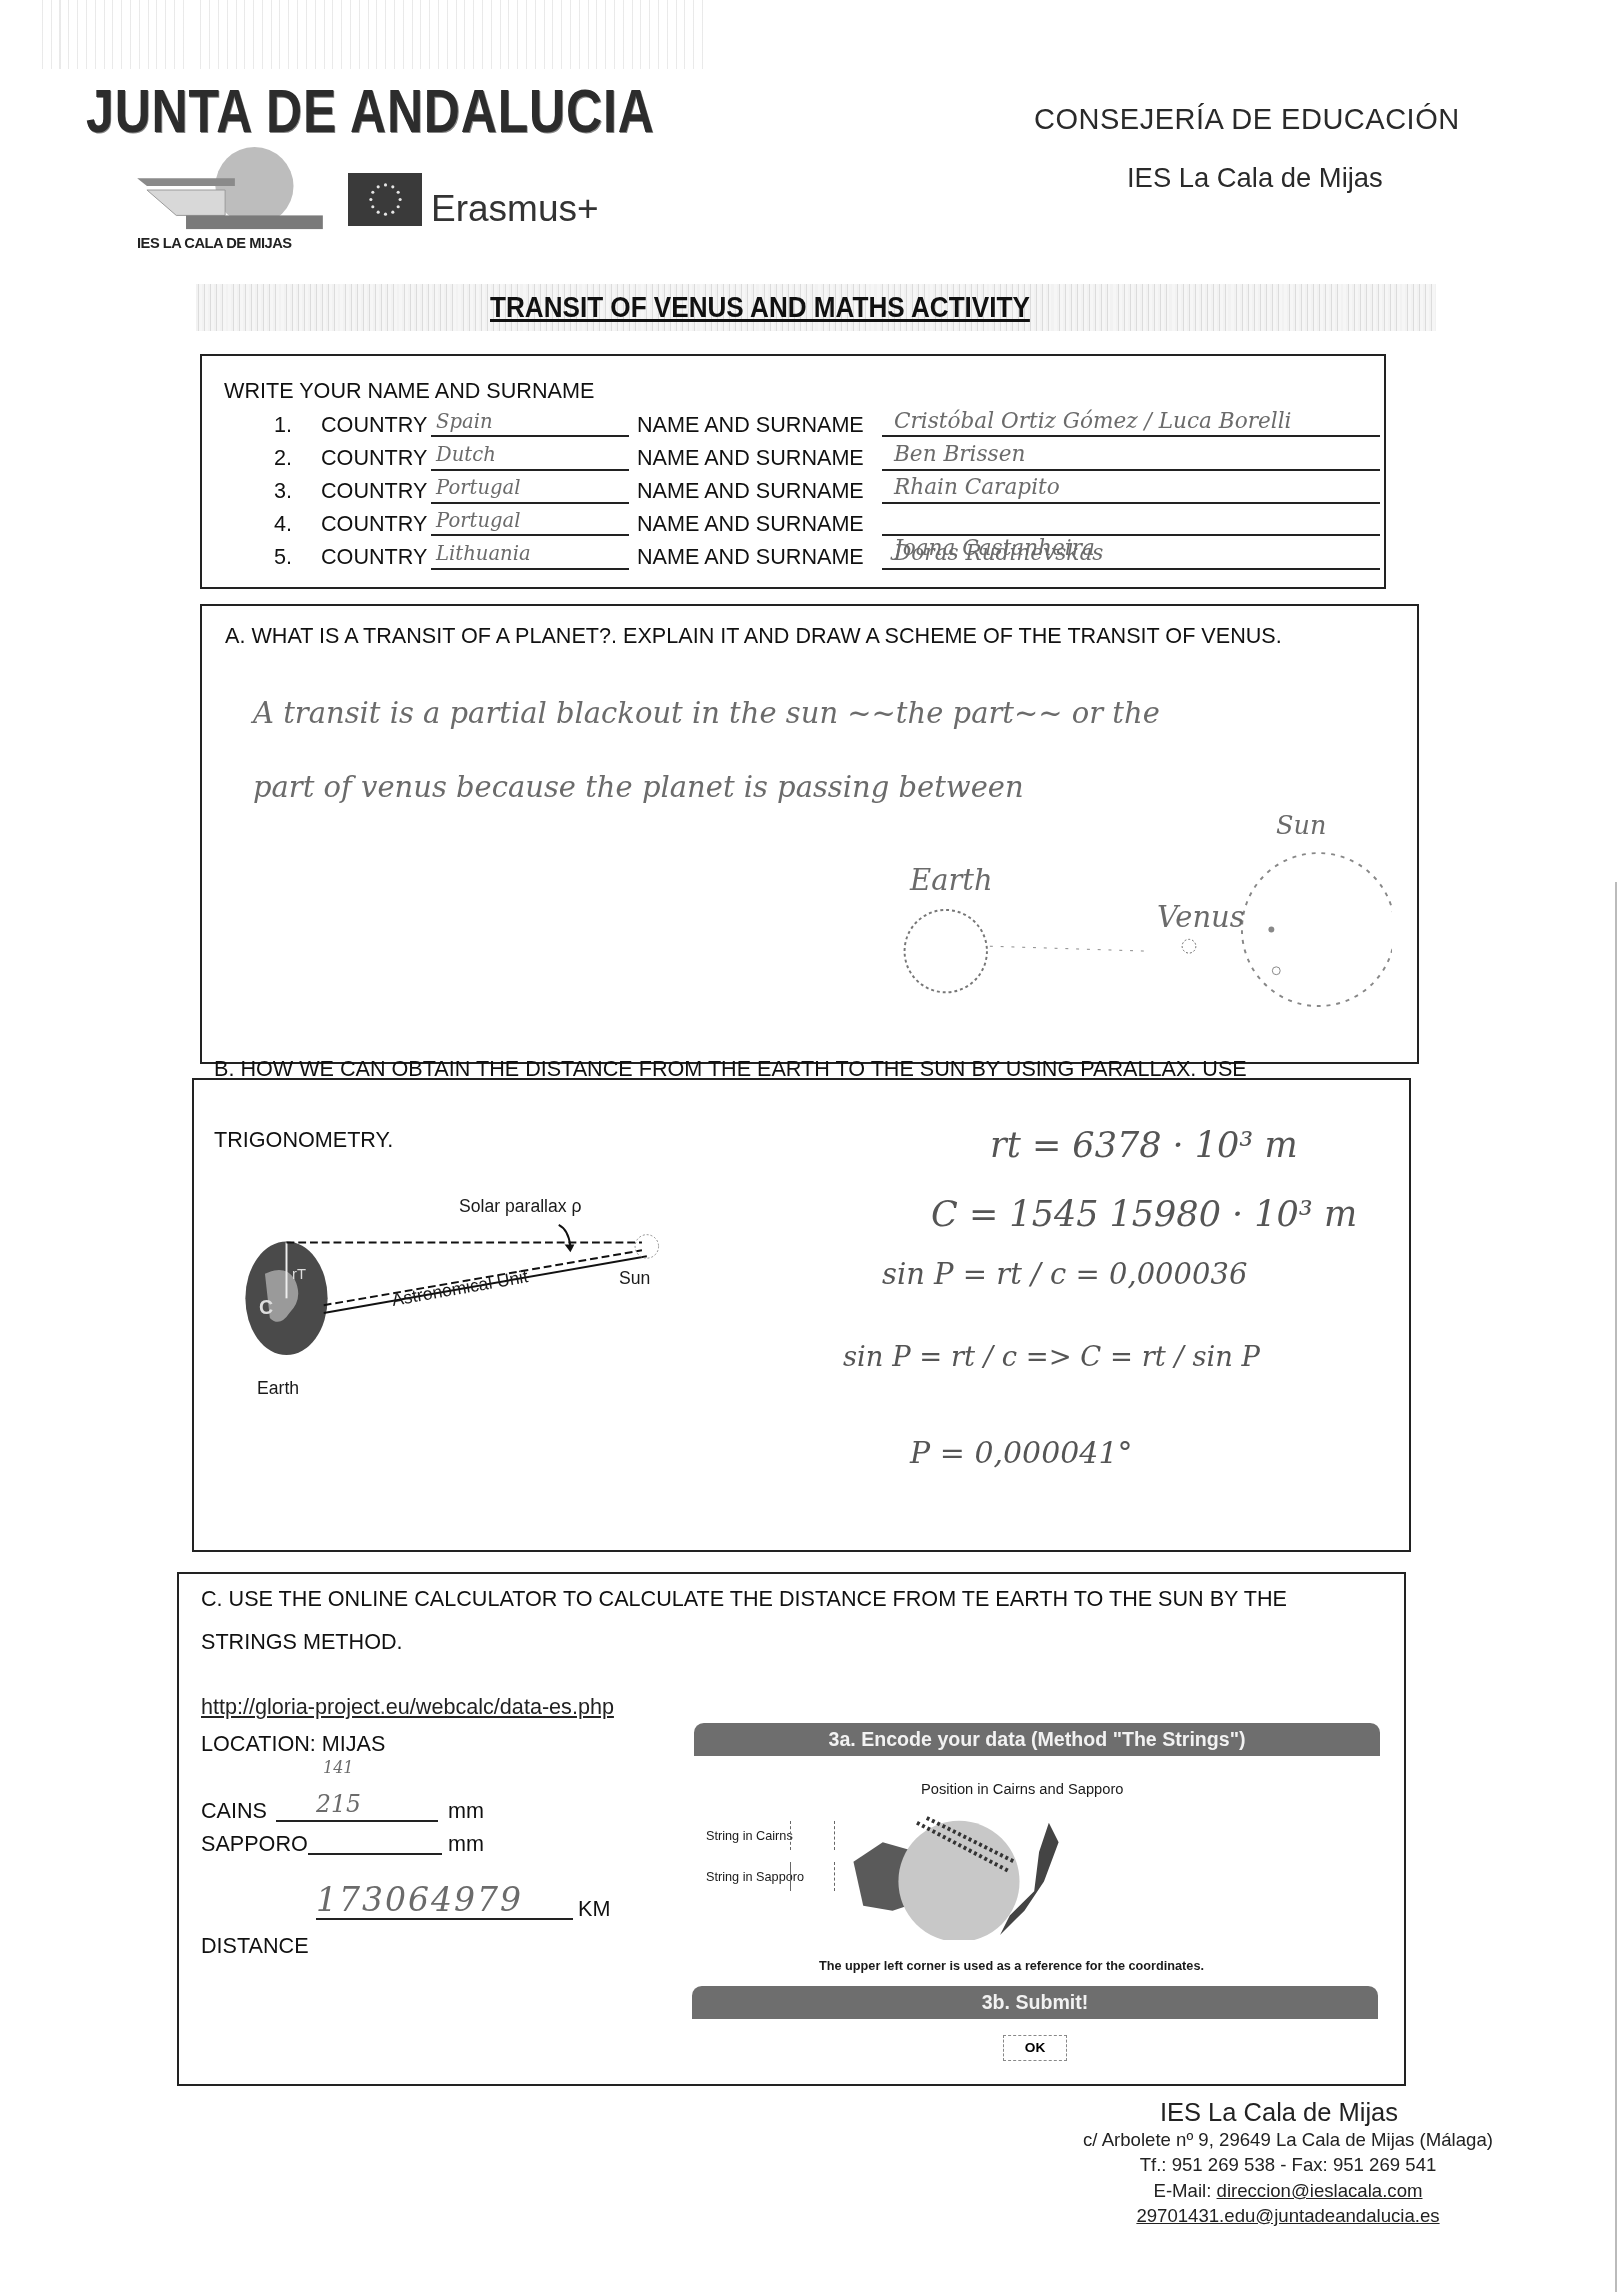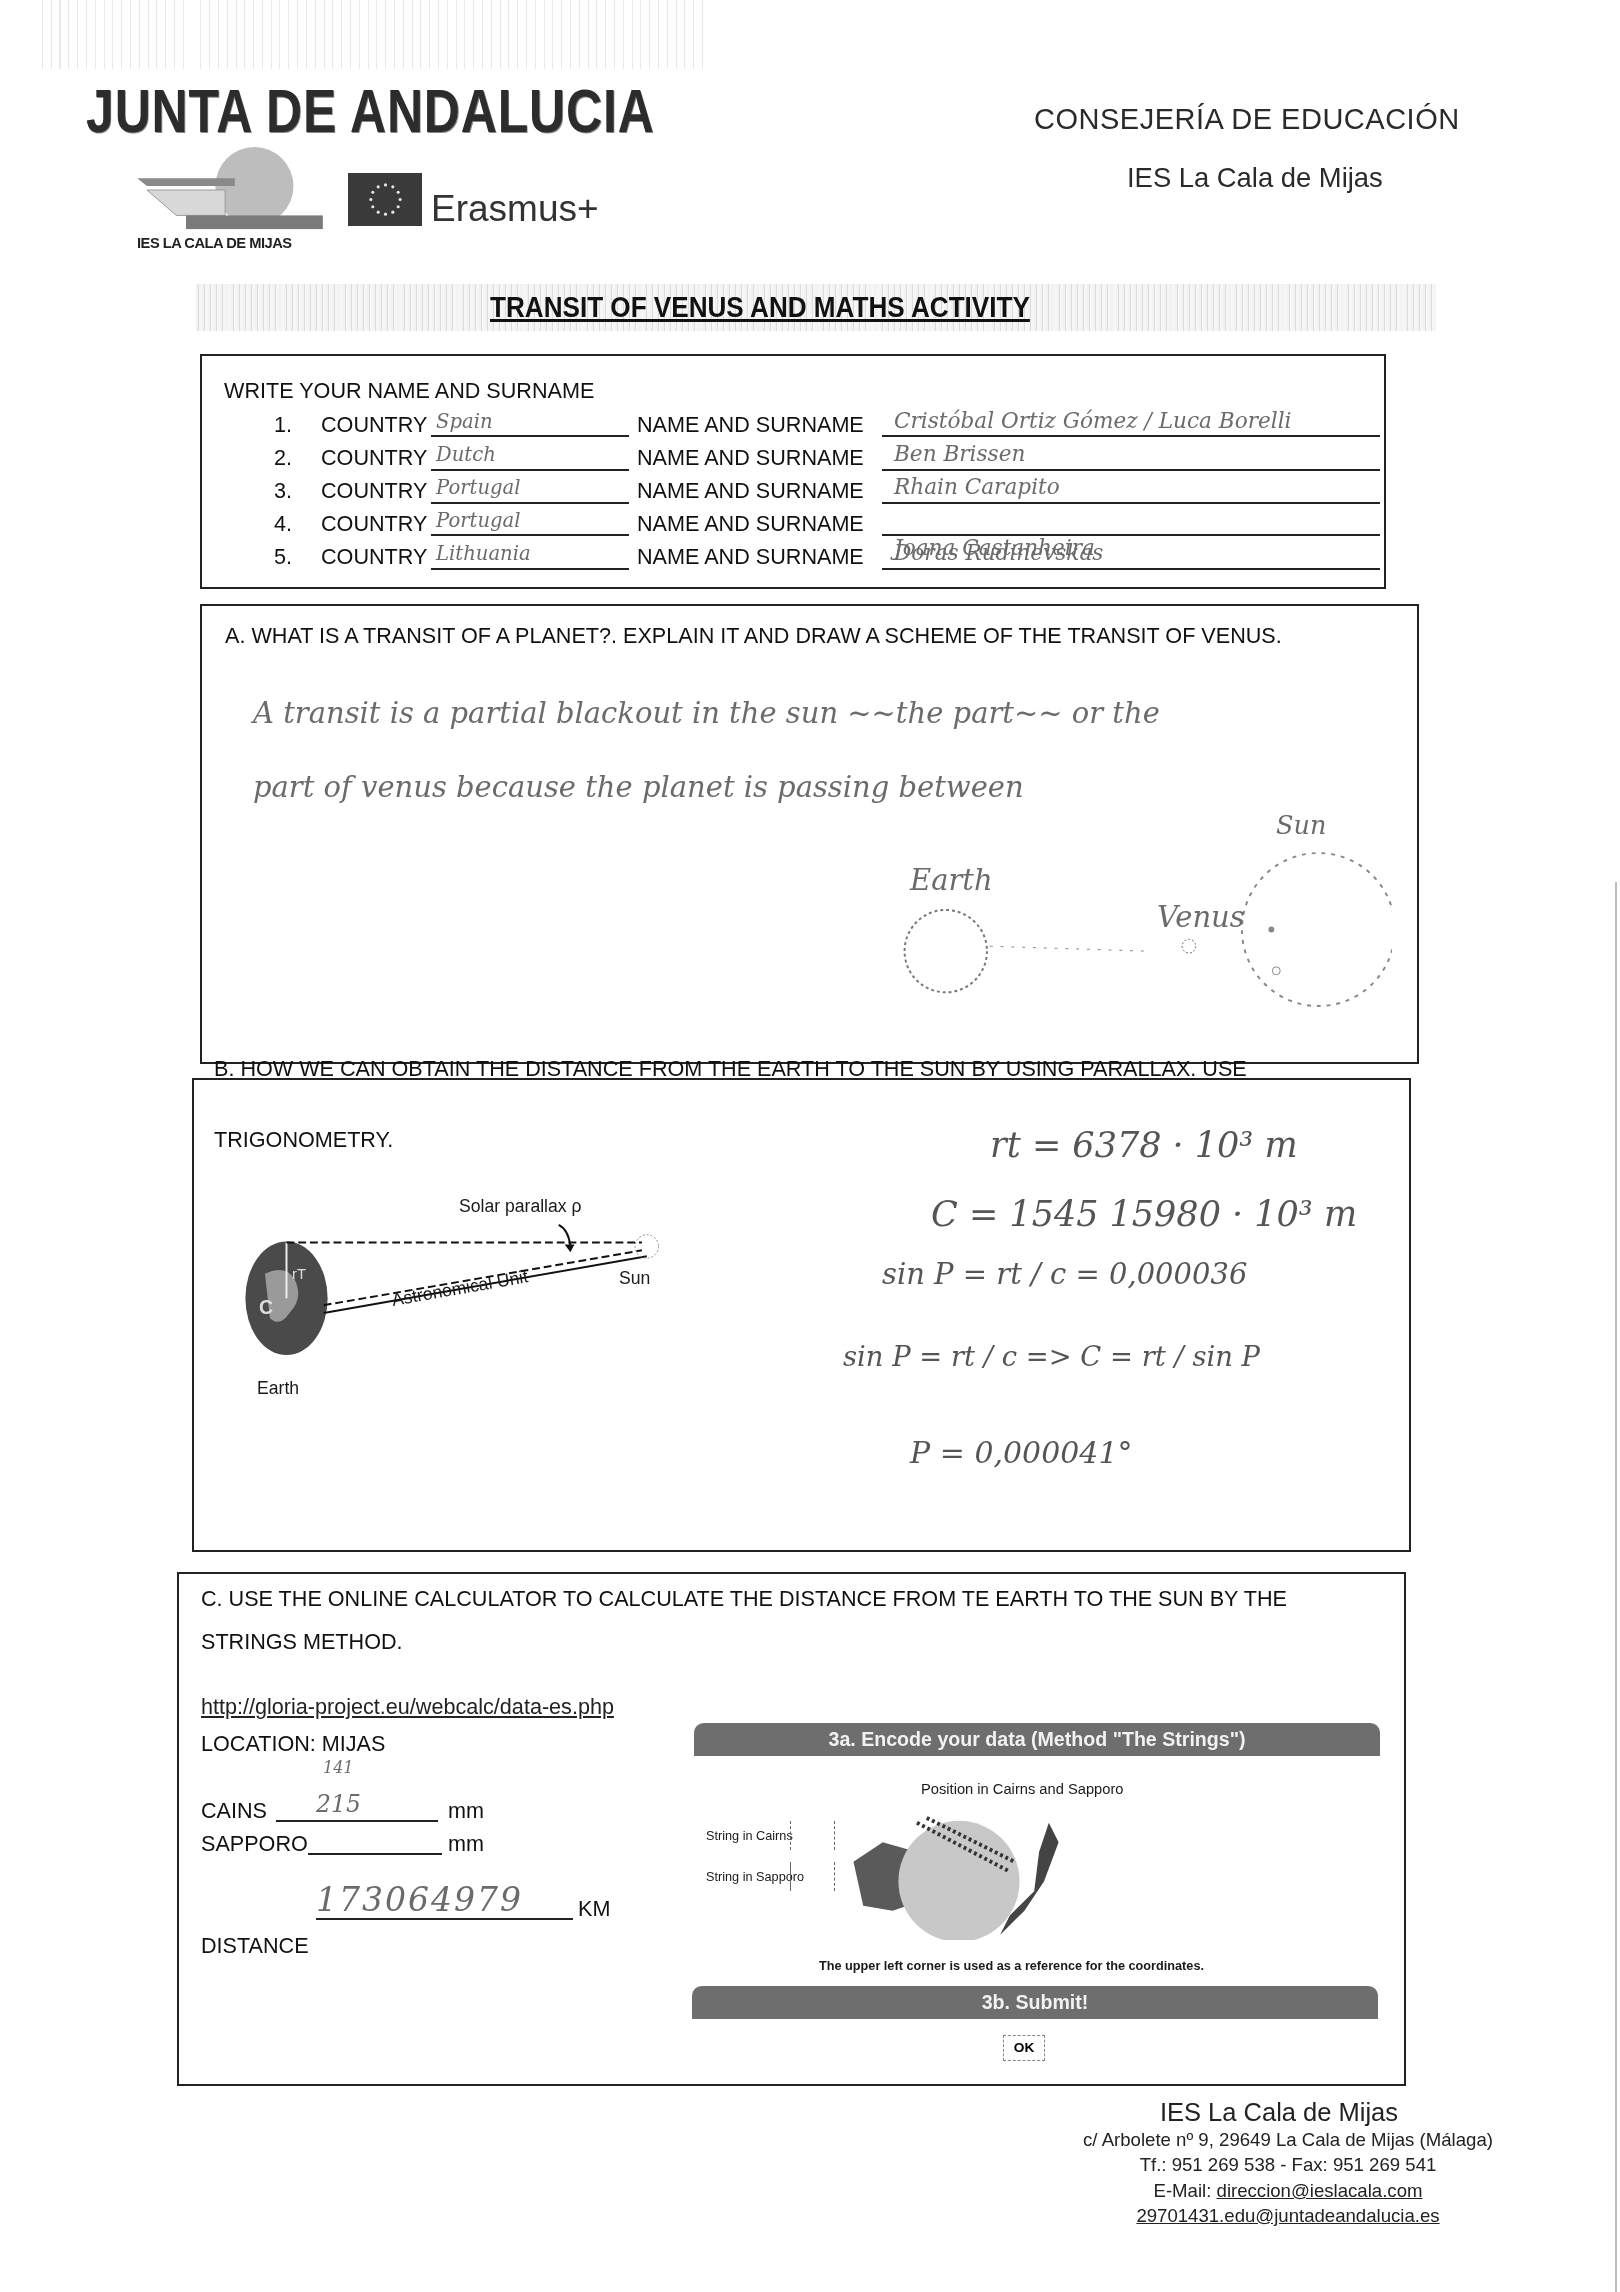--- a/index.html
+++ b/index.html
@@ -185,21 +185,21 @@
 <div class="abs" style="left:790px;top:1862px;width:43px;height:29px;border-left:1px solid #666;border-right:1px dashed #666;"></div>
 <svg class="abs" style="left:853px;top:1813px;" width="294" height="127" viewBox="0 0 300 130">
   <path d="M0,50 L30,30 L65,40 L70,90 L40,100 L10,95 Z" fill="#5a5a5a"></path>
   <circle cx="108" cy="70" r="62" fill="#c8c8c8"></circle>
   <path d="M65,10 L160,60" stroke="#333" stroke-width="4" stroke-dasharray="3,3"></path>
   <path d="M75,5 L165,50" stroke="#333" stroke-width="4" stroke-dasharray="3,3"></path>
   <path d="M200,10 L190,40 L185,80 L160,105 L150,125 L175,100 L195,70 L210,30 Z" fill="#444"></path>
 </svg>
 <div class="abs" style="left:819px;top:1959px;font-size:12.7px;font-weight:bold;">The upper left corner is used as a reference for the coordinates.</div>
 <div class="abs banner" style="left:692px;top:1986px;width:686px;height:33px;line-height:33px;font-size:19.6px;">3b. Submit!</div>
-<button class="abs" style="left:1003px;top:2035px;width:42px;height:25.5px;font-size:13.7px;font-weight:bold;background:#fff;border:1px dashed #888;font-family:'Liberation Sans',sans-serif;">OK</button>
+<button class="abs" style="left:1003px;top:2035px;width:64px;height:25.5px;font-size:13.7px;font-weight:bold;background:#fff;border:1px dashed #888;font-family:'Liberation Sans',sans-serif;">OK</button>
 
 <div class="abs" style="left:0;top:2098px;width:2558px;text-align:center;font-size:25.5px;color:#222;">IES La Cala de Mijas</div>
 <div class="abs" style="left:0;top:2129px;width:2576px;text-align:center;font-size:18.6px;color:#222;">c/ Arbolete nº 9, 29649 La Cala de Mijas (Málaga)</div>
 <div class="abs" style="left:0;top:2154px;width:2576px;text-align:center;font-size:18.6px;color:#222;">Tf.: 951 269 538  -  Fax: 951 269 541</div>
 <div class="abs" style="left:0;top:2180px;width:2576px;text-align:center;font-size:18.6px;color:#222;">
   <span>E-Mail: </span><a class="lnk">direccion@ieslacala.com</a>
 </div>
 <div class="abs" style="left:0;top:2205px;width:2576px;text-align:center;font-size:18.6px;">
   <a class="lnk">29701431.edu@juntadeandalucia.es</a>
 </div>

